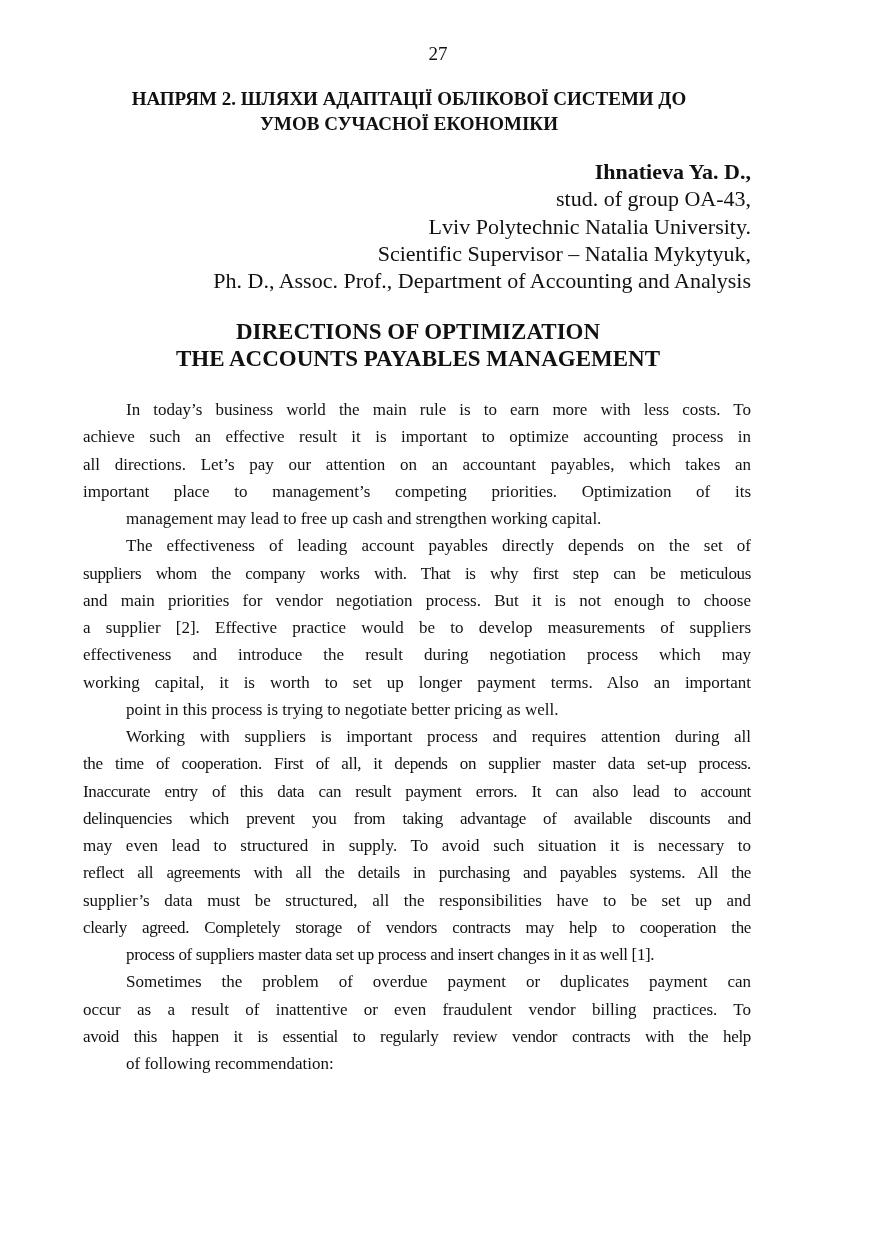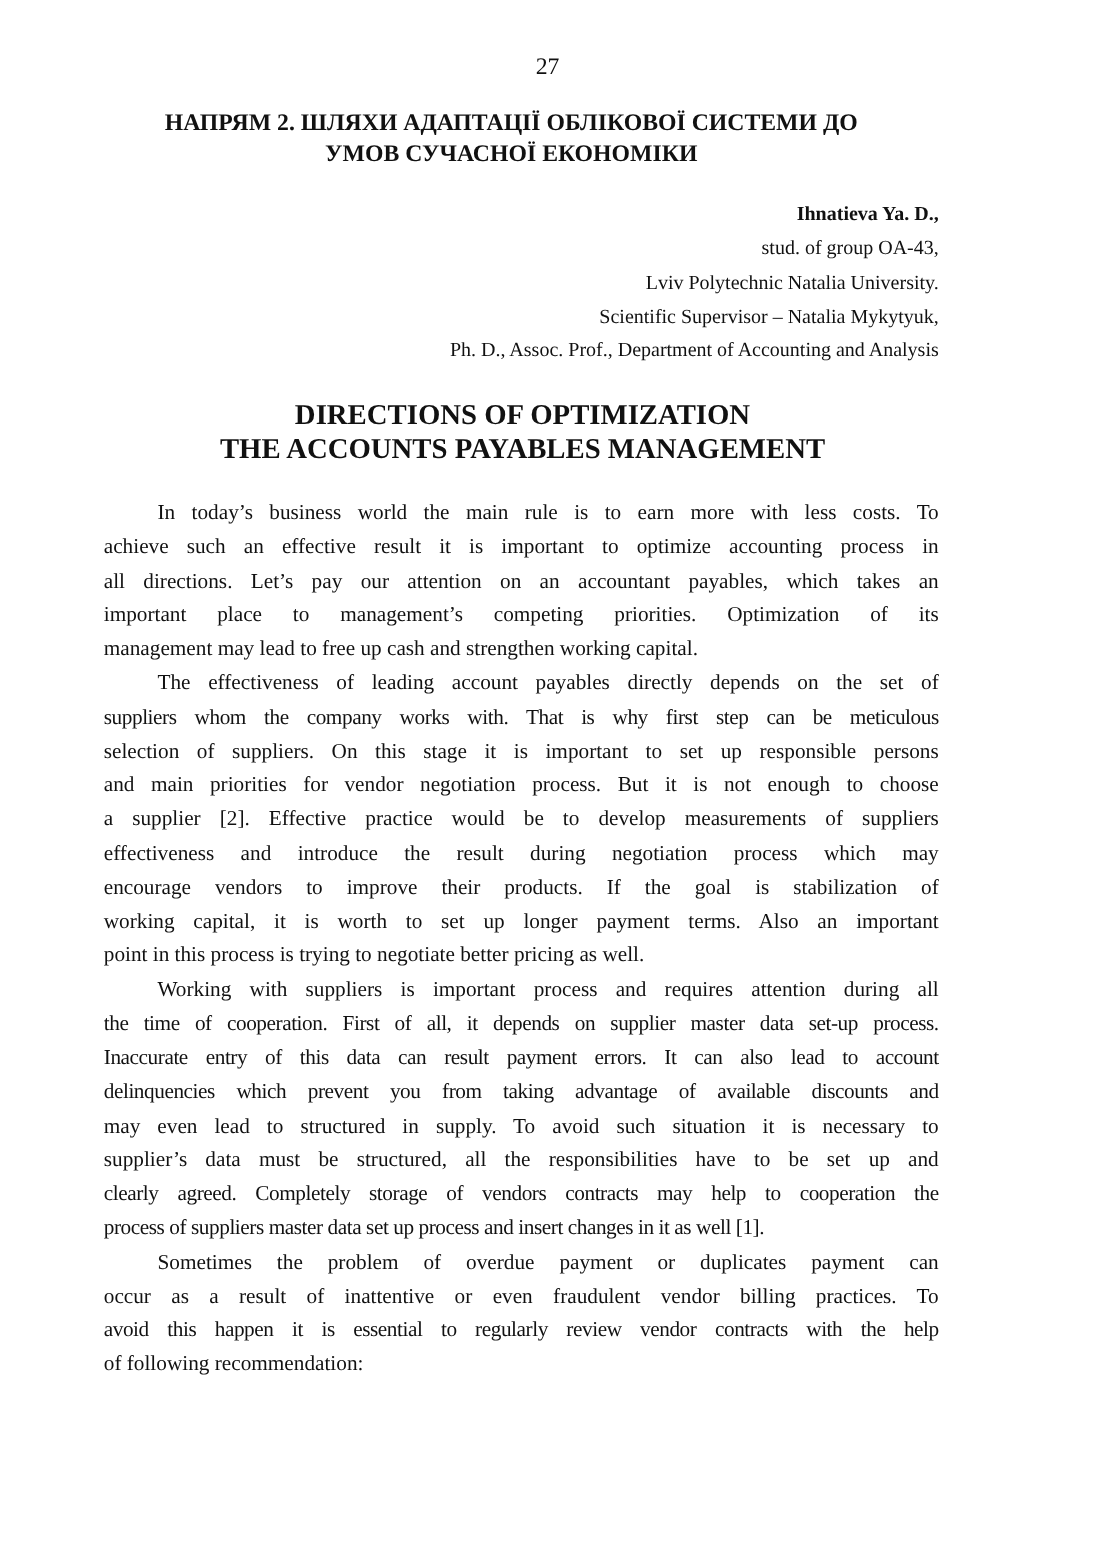--- a/index.html
+++ b/index.html
@@ -33,21 +33,21 @@
       font-weight: bold;
       font-size: 19px;
       line-height: 25px;
     }
     .section-heading div { white-space: nowrap; }
     .author-block {
       position: absolute;
       top: 158px;
       right: 125px;
       text-align: right;
-      font-size: 16px;
+      font-size: 22px;
       line-height: 27.3px;
     }
     .author-block div { white-space: nowrap; }
     .author-name { font-weight: bold; }
     .article-title {
       position: absolute;
       top: 318px;
       left: 0;
       width: 836px;
       text-align: center;
@@ -67,20 +67,21 @@
     .line {
       display: block;
       text-align: justify;
       text-align-last: justify;
       white-space: nowrap;
       height: 27.25px;
       overflow: visible;
     }
     .line.last {
       text-align-last: left;
+      margin-left: 43px;
     }
     .line.indent {
       padding-left: 43px;
     }
     .line.condensed {
       letter-spacing: -0.35px;
     }
   </style>
 </head>
 <body>
@@ -111,35 +112,34 @@
     <span class="line indent">In today’s business world the main rule is to earn more with less costs. To</span>
     <span class="line">achieve such an effective result it is important to optimize accounting process in</span>
     <span class="line">all directions. Let’s pay our attention on an accountant payables, which takes an</span>
     <span class="line">important place to management’s competing priorities. Optimization of its</span>
     <span class="line last">management  may lead to free up cash and strengthen working capital.</span>
   </div>
 
   <div>
     <span class="line indent">The effectiveness of leading account payables directly depends on the set of</span>
     <span class="line condensed">suppliers whom the company works with. That is why first step can be meticulous</span>
-    <span class="line">selection of suppliers. On this stage it is important to set up responsible persons</span>
     <span class="line">and main priorities for vendor negotiation process. But it is not enough to choose</span>
     <span class="line">a supplier [2]. Effective practice would be to develop measurements of suppliers</span>
     <span class="line">effectiveness and introduce the result during negotiation process which may</span>
-    <span class="line">encourage vendors to improve their products. If the goal is stabilization of</span>
     <span class="line">working capital, it is worth to set up longer payment terms. Also an important</span>
     <span class="line last">point in this process is trying to negotiate better pricing as well.</span>
   </div>
 
   <div>
     <span class="line indent">Working with suppliers is important process and requires attention during all</span>
     <span class="line condensed">the time of cooperation. First of all, it depends on supplier master data set-up process.</span>
     <span class="line condensed">Inaccurate entry of this data can result payment errors. It can also lead to account</span>
     <span class="line condensed">delinquencies which prevent you from taking advantage of available discounts and</span>
     <span class="line">may even lead to structured in supply. To avoid such situation it is necessary to</span>
+    <span class="line condensed">reflect all agreements with all the details in purchasing and payables systems. All the</span>
     <span class="line">supplier’s data must be structured, all the responsibilities have to be set up and</span>
     <span class="line condensed">clearly agreed. Completely storage of vendors contracts may help to cooperation the</span>
     <span class="line last condensed">process of suppliers master data set up process and insert changes in it as well [1].</span>
   </div>
 
   <div>
     <span class="line indent">Sometimes the problem of overdue payment or duplicates payment can</span>
     <span class="line">occur as a result of inattentive or even fraudulent vendor billing practices. To</span>
     <span class="line condensed">avoid this happen it is essential to regularly review vendor contracts with the help</span>
     <span class="line last">of following recommendation:</span>

